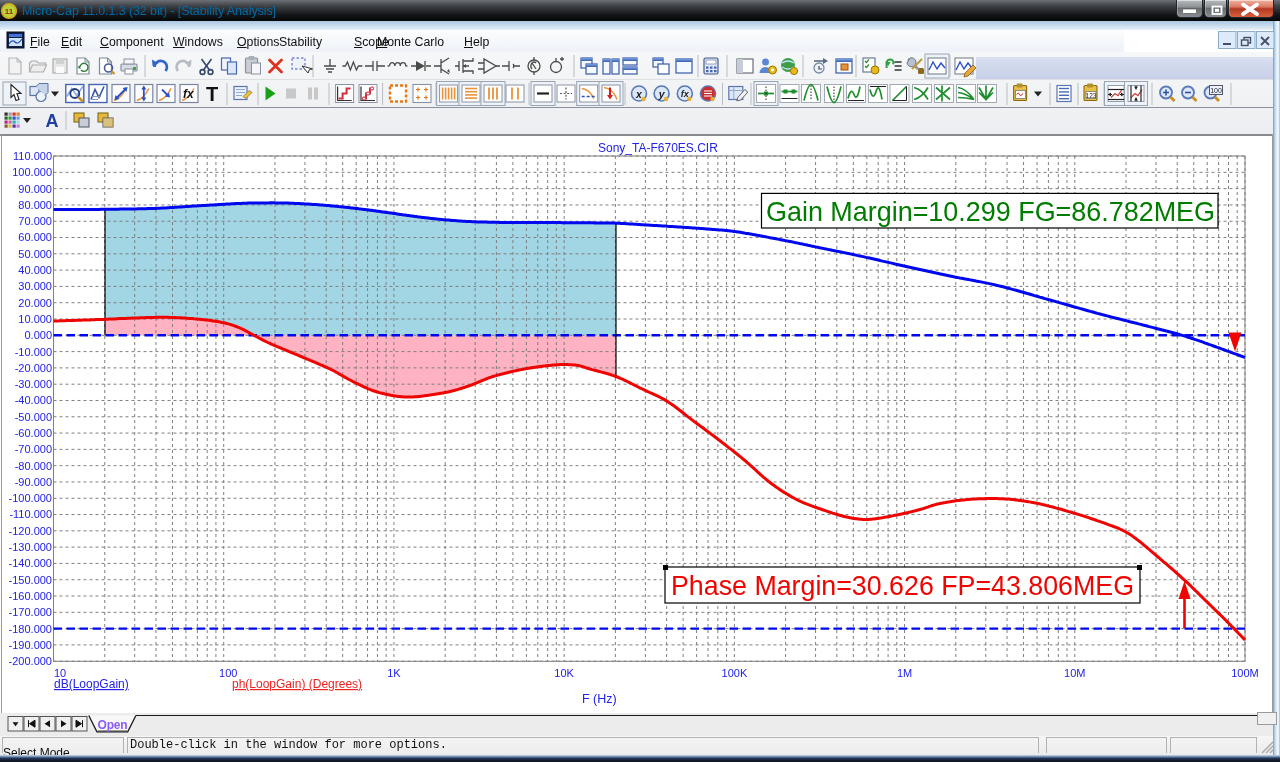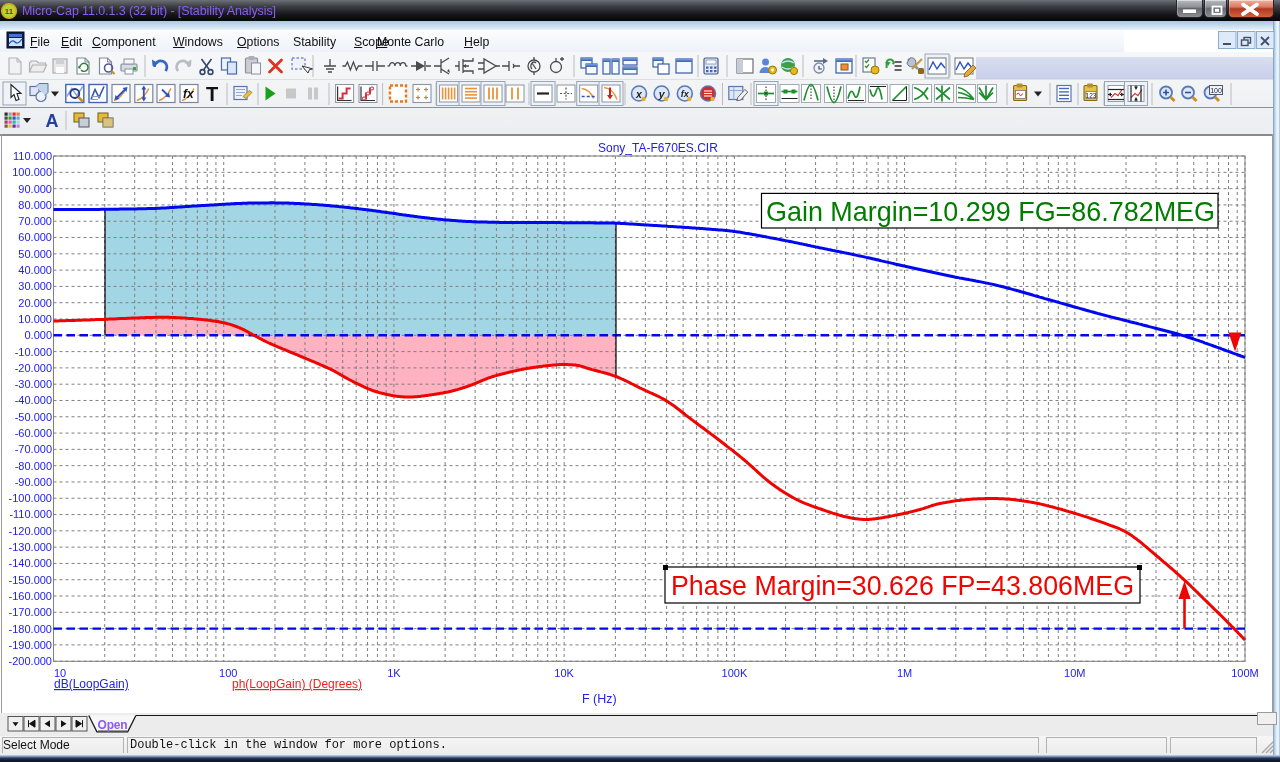--- a/index.html
+++ b/index.html
@@ -2,21 +2,21 @@
 <html><head>
 <meta charset="utf-8">
 <style>
 * { margin:0; padding:0; box-sizing:border-box; }
 html,body { width:1280px; height:762px; overflow:hidden; background:#fff;
   font-family:"Liberation Sans", sans-serif; }
 #root { position:relative; width:1280px; height:762px; }
 .abs { position:absolute; }
 #titlebar { left:0; top:0; width:1280px; height:21px;
   background:linear-gradient(#6d7076 0%, #3c3f44 30%, #141519 70%, #060708 100%); }
-#titletext { left:22px; top:4px; font-size:12.5px; color:#8b5cf6; letter-spacing:-0.1px; }
+#titletext { left:22px; top:4px; font-size:12.5px; color:#0369a1; letter-spacing:-0.1px; }
 #aeroband { left:0; top:21px; width:1280px; height:9px;
   background:linear-gradient(#a9c6e2, #e7f1fb); }
 #menubar { left:0; top:30px; width:1124px; height:22px;
   background:linear-gradient(#fbfdfe, #eef2f8); font-size:12.3px; color:#111; }
 .menuitem { position:absolute; top:5px; }
 #tbzone { left:0; top:52px; width:1280px; height:82px;
   background:linear-gradient(#f6f7f8, #eceef1); }
 #tb1lav { left:976px; top:56.5px; width:297px; height:22.5px;
   background:linear-gradient(#d9dff0, #c7cfe8); }
 #tb2line { left:0; top:107px; width:1273px; height:1px; background:#8a929e; }
@@ -48,44 +48,44 @@
 </style>
 </head>
 <body>
 <div id="root">
   <div id="titlebar" class="abs"></div>
   <div id="titletext" class="abs">Micro-Cap 11.0.1.3 (32 bit) - [Stability Analysis]</div>
   <div id="aeroband" class="abs"></div>
   <div id="menubar" class="abs">
     <span class="menuitem" style="left:30px"><u>F</u>ile</span>
     <span class="menuitem" style="left:61px"><u>E</u>dit</span>
-    <span class="menuitem" style="left:92px"><u>C</u>omponent</span>
+    <span class="menuitem" style="left:100px"><u>C</u>omponent</span>
     <span class="menuitem" style="left:173px"><u>W</u>indows</span>
     <span class="menuitem" style="left:237px"><u>O</u>ptions</span>
-    <span class="menuitem" style="left:293px">Stability</span>
+    <span class="menuitem" style="left:279px">Stability</span>
     <span class="menuitem" style="left:354px"><u>S</u>cope</span>
     <span class="menuitem" style="left:377px"><u>M</u>onte Carlo</span>
     <span class="menuitem" style="left:464px"><u>H</u>elp</span>
   </div>
   <div id="tbzone" class="abs"></div>
   <div id="tb1lav" class="abs"></div>
   <div id="rowsep1" class="abs"></div>
   <div id="tb2line" class="abs"></div>
   <div id="childtop" class="abs"></div>
   <div id="chartbg" class="abs"></div>
   <div id="chartlb" class="abs"></div>
   <div id="chartrb" class="abs"></div>
   <div id="tabstrip" class="abs"></div>
   <div id="tabline" class="abs"></div>
   <div id="statusbar" class="abs">
     <div class="cell" style="left:2px; width:122px;"></div>
     <div class="cell" style="left:127px; width:912px;"></div>
     <div class="cell" style="left:1046px; width:121px;"></div>
     <div class="cell" style="left:1170px; width:87px;"></div>
-    <span class="abs" style="left:3px; top:2px;">Select Mode</span>
+    <span class="abs" style="left:3px; top:10px;">Select Mode</span>
     <span class="abs" style="left:130px; top:2px;font-family:Liberation Mono, monospace;">Double-click in the window for more options.</span>
   </div>
   <div id="darkstrip" class="abs"></div>
   <div id="aeroright" class="abs"></div>
   <div class="wbtn abs" style="left:1176px; width:27px;"></div>
   <div class="wbtn abs" style="left:1204px; width:23px;"></div>
   <div class="wbtn abs" id="closebtn" style="left:1228px; width:46px;"></div>
   <svg id="chart" width="1280" height="762" viewBox="0 0 1280 762">
 <path d="M105.0 209.3L106.4 209.3 107.8 209.3 109.3 209.3 110.8 209.2 112.3 209.2 113.8 209.2 115.3 209.2 116.9 209.2 118.4 209.2 120.0 209.1 121.6 209.1 123.1 209.1 124.7 209.1 126.2 209.0 127.7 209.0 129.2 209.0 130.7 209.0 132.2 209.0 133.6 208.9 135.0 208.9 136.4 208.9 137.7 208.8 139.0 208.8 140.2 208.8 141.5 208.8 142.7 208.7 143.9 208.7 145.1 208.7 146.3 208.7 147.5 208.6 148.7 208.6 149.9 208.6 151.1 208.5 152.3 208.5 153.5 208.5 154.8 208.4 156.0 208.4 157.3 208.3 158.6 208.3 160.0 208.2 161.4 208.1 162.8 208.1 164.3 208.0 165.8 207.9 167.3 207.8 168.8 207.7 170.3 207.6 171.9 207.5 173.4 207.4 175.0 207.3 176.6 207.2 178.1 207.1 179.7 207.0 181.2 206.9 182.7 206.8 184.2 206.7 185.7 206.6 187.2 206.5 188.6 206.4 190.0 206.3 191.4 206.2 192.7 206.1 194.0 206.1 195.3 206.0 196.6 205.9 197.9 205.8 199.1 205.7 200.4 205.7 201.6 205.6 202.8 205.5 204.0 205.4 205.2 205.4 206.4 205.3 207.7 205.2 208.9 205.2 210.1 205.1 211.3 205.0 212.5 204.9 213.8 204.9 215.0 204.8 216.3 204.7 217.5 204.7 218.8 204.6 220.0 204.5 221.3 204.4 222.6 204.3 223.9 204.3 225.1 204.2 226.4 204.1 227.7 204.0 229.0 204.0 230.2 203.9 231.5 203.8 232.7 203.8 234.0 203.7 235.2 203.6 236.4 203.6 237.6 203.5 238.8 203.4 240.0 203.4 241.2 203.4 242.3 203.3 243.5 203.3 244.6 203.2 245.7 203.2 246.8 203.2 247.9 203.1 249.0 203.1 250.0 203.1 251.1 203.1 252.2 203.0 253.3 203.0 254.3 203.0 255.4 203.0 256.5 203.0 257.6 202.9 258.7 202.9 259.8 202.9 260.9 202.9 262.0 202.9 263.1 202.9 264.3 202.9 265.4 202.9 266.5 202.9 267.6 202.9 268.8 202.9 269.9 202.8 271.0 202.8 272.2 202.8 273.3 202.8 274.5 202.8 275.6 202.9 276.8 202.9 277.9 202.9 279.1 202.9 280.3 202.9 281.4 202.9 282.6 202.9 283.8 203.0 285.0 203.0 286.2 203.0 287.4 203.1 288.6 203.1 289.9 203.2 291.1 203.2 292.4 203.3 293.6 203.3 294.9 203.4 296.1 203.4 297.4 203.5 298.6 203.5 299.9 203.6 301.2 203.7 302.4 203.7 303.7 203.8 305.0 203.9 306.2 204.0 307.5 204.0 308.7 204.1 310.0 204.2 311.2 204.3 312.5 204.4 313.8 204.4 315.0 204.5 316.2 204.6 317.5 204.7 318.8 204.8 320.0 204.9 321.2 205.0 322.5 205.1 323.8 205.2 325.0 205.3 326.2 205.4 327.5 205.5 328.8 205.6 330.0 205.7 331.2 205.9 332.5 206.0 333.8 206.1 335.0 206.2 336.2 206.3 337.5 206.4 338.8 206.6 340.0 206.7 341.2 206.8 342.5 206.9 343.8 207.1 345.0 207.2 346.2 207.3 347.5 207.5 348.8 207.6 350.0 207.7 351.2 207.9 352.5 208.0 353.8 208.2 355.0 208.3 356.2 208.5 357.5 208.6 358.8 208.8 360.0 208.9 361.2 209.1 362.5 209.2 363.8 209.4 365.0 209.5 366.2 209.7 367.5 209.8 368.8 210.0 370.0 210.2 371.2 210.3 372.5 210.5 373.8 210.7 375.0 210.8 376.2 211.0 377.5 211.2 378.8 211.3 380.0 211.5 381.2 211.7 382.5 211.9 383.8 212.0 385.0 212.2 386.2 212.4 387.5 212.6 388.8 212.7 390.0 212.9 391.2 213.1 392.5 213.3 393.8 213.5 395.0 213.6 396.2 213.8 397.5 214.0 398.8 214.2 400.0 214.4 401.2 214.6 402.5 214.8 403.8 214.9 405.0 215.1 406.2 215.3 407.5 215.5 408.8 215.6 410.0 215.8 411.2 216.0 412.5 216.1 413.8 216.3 415.0 216.5 416.2 216.6 417.5 216.8 418.8 216.9 420.0 217.1 421.2 217.2 422.5 217.4 423.8 217.5 425.0 217.7 426.2 217.8 427.5 218.0 428.8 218.1 430.0 218.3 431.2 218.4 432.5 218.5 433.8 218.7 435.0 218.8 436.2 218.9 437.5 219.1 438.8 219.2 440.0 219.3 441.2 219.4 442.5 219.6 443.8 219.7 445.0 219.8 446.2 219.9 447.5 220.0 448.8 220.1 450.0 220.2 451.2 220.3 452.5 220.4 453.8 220.5 455.0 220.6 456.2 220.7 457.5 220.8 458.8 220.9 460.0 221.0 461.2 221.1 462.5 221.2 463.7 221.2 464.9 221.3 466.1 221.4 467.3 221.4 468.6 221.5 469.8 221.6 471.0 221.6 472.2 221.7 473.4 221.7 474.6 221.8 475.9 221.8 477.1 221.9 478.4 221.9 479.7 221.9 481.0 222.0 482.3 222.0 483.6 222.1 485.0 222.1 486.4 222.1 487.8 222.2 489.2 222.2 490.6 222.2 492.0 222.3 493.5 222.3 494.9 222.3 496.4 222.3 497.9 222.3 499.4 222.4 500.9 222.4 502.4 222.4 503.9 222.4 505.5 222.4 507.0 222.4 508.6 222.5 510.2 222.5 511.8 222.5 513.4 222.5 515.0 222.5 516.6 222.5 518.3 222.5 520.0 222.5 521.7 222.5 523.4 222.5 525.1 222.5 526.9 222.6 528.6 222.6 530.4 222.6 532.2 222.6 534.0 222.6 535.8 222.6 537.6 222.6 539.3 222.6 541.1 222.6 542.9 222.6 544.7 222.6 546.5 222.6 548.2 222.6 550.0 222.6 551.8 222.6 553.5 222.6 555.3 222.6 557.1 222.6 558.8 222.6 560.6 222.6 562.4 222.7 564.2 222.7 566.0 222.7 567.8 222.7 569.5 222.7 571.3 222.7 573.0 222.7 574.8 222.7 576.5 222.7 578.3 222.7 580.0 222.8 581.7 222.8 583.3 222.8 585.0 222.8 586.6 222.8 588.2 222.8 589.8 222.8 591.4 222.8 593.0 222.8 594.5 222.9 596.0 222.9 597.5 222.9 599.1 222.9 600.6 222.9 602.1 222.9 603.6 222.9 605.1 222.9 606.6 223.0 608.1 223.0 609.7 223.0 611.2 223.1 612.8 223.1 614.4 223.1 616.0 223.2L616.0 335.3 L105.0 335.3 Z" fill="#a2d6e5"></path>
 <path d="M105.0 319.3L106.4 319.2 107.8 319.2 109.2 319.1 110.6 319.1 112.1 319.0 113.6 318.9 115.1 318.9 116.5 318.8 118.0 318.7 119.6 318.6 121.1 318.6 122.6 318.5 124.2 318.4 125.7 318.4 127.2 318.3 128.8 318.2 130.3 318.2 131.9 318.1 133.4 318.1 135.0 318.0 136.6 317.9 138.1 317.9 139.7 317.8 141.3 317.8 142.8 317.7 144.4 317.7 146.0 317.6 147.6 317.5 149.2 317.5 150.8 317.4 152.4 317.4 154.0 317.4 155.6 317.3 157.3 317.3 158.9 317.3 160.5 317.3 162.1 317.3 163.8 317.3 165.4 317.3 167.0 317.3 168.6 317.3 170.3 317.4 172.0 317.4 173.7 317.5 175.4 317.6 177.1 317.7 178.8 317.7 180.6 317.8 182.3 317.9 184.0 318.0 185.7 318.1 187.4 318.3 189.1 318.4 190.7 318.5 192.4 318.6 194.0 318.8 195.5 318.9 197.1 319.0 198.6 319.2 200.0 319.3 201.4 319.4 202.8 319.6 204.2 319.7 205.5 319.9 206.8 320.0 208.1 320.2 209.4 320.3 210.6 320.5 211.9 320.7 213.1 320.9 214.2 321.0 215.4 321.2 216.5 321.4 217.7 321.6 218.8 321.8 219.9 322.0 220.9 322.2 222.0 322.4 223.0 322.6 224.0 322.8 225.0 323.0 225.9 323.2 226.9 323.5 227.7 323.7 228.6 323.9 229.5 324.2 230.3 324.4 231.1 324.7 231.9 324.9 232.6 325.2 233.4 325.4 234.1 325.7 234.9 326.0 235.6 326.2 236.3 326.5 237.1 326.8 237.8 327.1 238.5 327.4 239.3 327.7 240.0 328.0 240.7 328.3 241.5 328.6 242.2 329.0 242.9 329.3 243.6 329.7 244.3 330.0 245.0 330.4 245.6 330.7 246.3 331.1 247.0 331.5 247.7 331.8 248.4 332.2 249.0 332.6 249.7 333.0 250.4 333.4 251.1 333.7 251.8 334.1 252.5 334.5 253.3 334.9 254.0 335.3 254.7 335.7 255.5 336.1 256.1 336.4 256.8 336.8 257.5 337.2 258.2 337.5 258.9 337.9 259.5 338.3 260.2 338.7 260.9 339.0 261.7 339.4 262.4 339.8 263.2 340.2 264.0 340.7 264.9 341.1 265.8 341.5 266.8 342.0 267.8 342.5 268.9 343.0 270.0 343.5 271.2 344.0 272.5 344.6 273.9 345.2 275.3 345.8 276.7 346.4 278.3 347.1 279.8 347.7 281.4 348.4 283.0 349.1 284.7 349.7 286.4 350.4 288.0 351.1 289.7 351.8 291.4 352.5 293.0 353.2 294.7 353.9 296.3 354.5 297.9 355.2 299.5 355.9 301.0 356.5 302.5 357.1 304.0 357.8 305.5 358.4 307.1 359.1 308.6 359.7 310.1 360.3 311.7 361.0 313.2 361.6 314.7 362.2 316.2 362.9 317.7 363.5 319.1 364.1 320.6 364.8 322.0 365.4 323.4 366.0 324.8 366.6 326.2 367.2 327.5 367.8 328.8 368.4 330.0 369.0 331.2 369.6 332.4 370.2 333.5 370.7 334.6 371.3 335.6 371.9 336.7 372.5 337.7 373.0 338.6 373.6 339.6 374.1 340.6 374.7 341.5 375.2 342.4 375.8 343.4 376.3 344.3 376.9 345.2 377.4 346.1 377.9 347.1 378.4 348.0 379.0 349.0 379.5 350.0 380.0 351.0 380.5 352.0 381.0 353.0 381.6 354.1 382.1 355.1 382.6 356.2 383.1 357.2 383.6 358.2 384.1 359.3 384.7 360.3 385.2 361.3 385.6 362.4 386.1 363.4 386.6 364.4 387.1 365.4 387.5 366.3 387.9 367.3 388.4 368.2 388.8 369.1 389.1 370.0 389.5 370.9 389.8 371.7 390.2 372.5 390.5 373.3 390.8 374.1 391.0 374.9 391.3 375.6 391.5 376.4 391.8 377.1 392.0 377.8 392.2 378.5 392.4 379.2 392.6 379.9 392.8 380.7 392.9 381.4 393.1 382.1 393.3 382.8 393.5 383.5 393.6 384.3 393.8 385.0 394.0 385.8 394.2 386.5 394.3 387.2 394.5 388.0 394.7 388.8 394.8 389.5 395.0 390.2 395.1 391.0 395.3 391.8 395.4 392.5 395.6 393.2 395.7 394.0 395.8 394.8 395.9 395.5 396.1 396.2 396.2 397.0 396.3 397.8 396.4 398.5 396.4 399.2 396.5 400.0 396.6 400.8 396.7 401.5 396.7 402.2 396.8 403.0 396.8 403.8 396.9 404.5 396.9 405.2 396.9 406.0 396.9 406.8 397.0 407.5 397.0 408.2 397.0 409.0 397.0 409.8 397.0 410.5 397.0 411.2 396.9 412.0 396.9 412.8 396.9 413.5 396.9 414.2 396.8 415.0 396.8 415.7 396.8 416.5 396.7 417.2 396.7 417.9 396.6 418.6 396.5 419.3 396.5 420.1 396.4 420.8 396.3 421.5 396.2 422.2 396.1 422.9 396.0 423.6 395.9 424.4 395.8 425.1 395.7 425.9 395.6 426.7 395.5 427.5 395.4 428.3 395.3 429.1 395.1 430.0 395.0 430.9 394.9 431.8 394.7 432.7 394.6 433.7 394.4 434.6 394.3 435.6 394.2 436.6 394.0 437.6 393.8 438.7 393.7 439.7 393.5 440.7 393.3 441.8 393.2 442.8 393.0 443.8 392.8 444.9 392.6 445.9 392.4 447.0 392.2 448.0 392.0 449.0 391.7 450.0 391.5 451.0 391.3 452.0 391.0 453.0 390.8 454.0 390.5 455.0 390.2 456.0 389.9 457.0 389.7 458.0 389.4 459.0 389.1 460.0 388.8 461.0 388.5 462.0 388.2 463.0 387.8 464.0 387.5 465.0 387.2 466.0 386.9 467.0 386.5 468.0 386.2 469.0 385.8 470.0 385.5 471.0 385.1 472.0 384.8 473.0 384.4 474.0 384.0 475.0 383.6 476.0 383.2 477.0 382.7 478.0 382.3 479.0 381.9 480.0 381.5 481.0 381.0 482.0 380.6 483.0 380.2 484.0 379.8 485.0 379.4 486.0 379.0 487.0 378.6 488.0 378.2 489.0 377.8 490.0 377.5 491.0 377.2 492.0 376.8 493.0 376.5 494.0 376.2 495.0 375.9 496.0 375.6 497.0 375.3 498.0 375.0 499.0 374.8 500.0 374.5 501.0 374.2 502.0 374.0 503.0 373.7 504.0 373.5 505.0 373.2 506.0 373.0 507.0 372.7 508.0 372.5 509.0 372.2 510.0 372.0 511.0 371.8 512.0 371.5 513.0 371.3 514.0 371.1 515.0 370.9 515.9 370.7 516.9 370.4 517.9 370.2 518.9 370.0 519.9 369.8 520.9 369.6 521.9 369.4 522.9 369.3 523.9 369.1 524.9 368.9 525.9 368.7 526.9 368.5 527.9 368.3 529.0 368.2 530.0 368.0 531.1 367.8 532.2 367.7 533.3 367.5 534.4 367.3 535.6 367.2 536.7 367.0 537.9 366.8 539.1 366.7 540.3 366.5 541.4 366.4 542.6 366.2 543.8 366.1 544.9 366.0 546.0 365.8 547.1 365.7 548.1 365.6 549.2 365.5 550.2 365.4 551.1 365.3 552.0 365.2 552.9 365.1 553.7 365.0 554.4 365.0 555.2 364.9 555.9 364.9 556.6 364.8 557.2 364.8 557.8 364.7 558.5 364.7 559.1 364.7 559.7 364.6 560.2 364.6 560.8 364.6 561.4 364.6 562.0 364.6 562.5 364.6 563.1 364.6 563.7 364.6 564.4 364.6 565.0 364.6 565.7 364.6 566.3 364.6 567.0 364.6 567.6 364.6 568.3 364.7 568.9 364.7 569.6 364.7 570.2 364.7 570.9 364.8 571.6 364.8 572.2 364.8 572.9 364.9 573.5 364.9 574.2 365.0 574.8 365.1 575.5 365.1 576.1 365.2 576.7 365.3 577.4 365.4 578.0 365.5 578.6 365.6 579.2 365.7 579.7 365.8 580.2 366.0 580.7 366.1 581.2 366.2 581.7 366.4 582.2 366.5 582.7 366.7 583.2 366.8 583.7 367.0 584.2 367.2 584.8 367.4 585.4 367.6 586.0 367.8 586.7 368.0 587.5 368.2 588.2 368.5 589.1 368.7 590.0 369.0 591.0 369.3 592.0 369.6 593.2 369.9 594.3 370.2 595.5 370.5 596.8 370.8 598.1 371.2 599.4 371.5 600.8 371.9 602.2 372.2 603.6 372.6 605.0 373.0 606.4 373.4 607.8 373.8 609.2 374.2 610.6 374.7 612.0 375.1 613.4 375.6 614.7 376.0 616.0 376.5L616.0 335.3 L105.0 335.3 Z" fill="#ffb2c2"></path>

